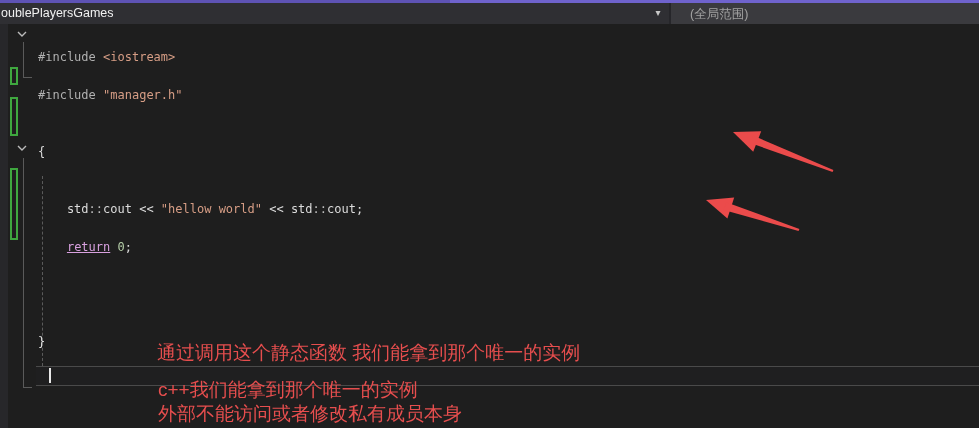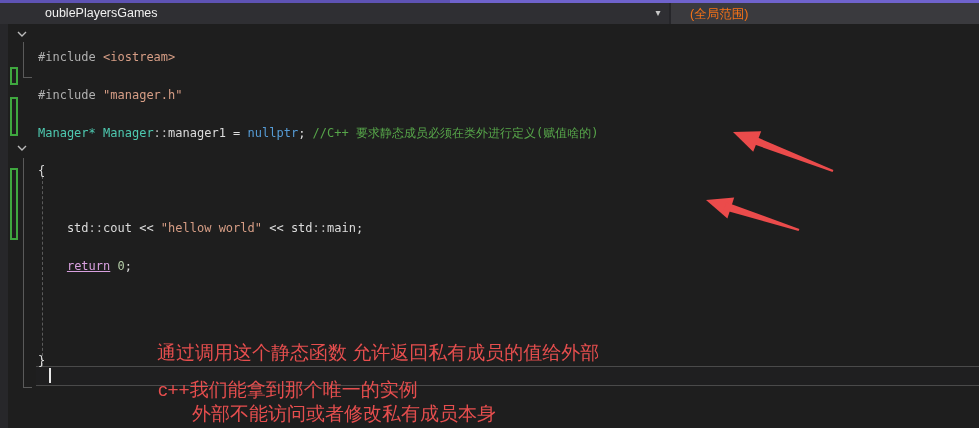--- a/index.html
+++ b/index.html
@@ -4,26 +4,26 @@
 <style>
   html,body{margin:0;padding:0;background:#111;}
   .screen{position:relative;width:979px;height:428px;background:#1e1e1e;overflow:hidden;
           font-family:"Liberation Sans",sans-serif;}
   
   .accent{position:absolute;left:0;top:0;width:100%;height:3px;
           background:linear-gradient(to right,#5e53b5 0 46%,#6f63cd 46% 100%);}
   
   .navbar{position:absolute;left:0;top:3px;width:100%;height:21px;background:#2f2f33;}
   .combo-left{position:absolute;left:0;top:0;width:669px;height:21px;background:#2f2f33;cursor:default;}
-  .combo-left .lbl{position:absolute;left:7px;top:3px;font-size:12.5px;color:#f1f1f1;white-space:nowrap;padding-left:38px;}
+  .combo-left .lbl{position:absolute;left:1px;top:3px;font-size:12.5px;color:#f1f1f1;white-space:nowrap;}
   .combo-caret{position:absolute;left:650px;top:2px;width:16px;height:16px;color:#c8c8c8;
                font-size:10px;line-height:16px;text-align:center;}
   .combo-divider{position:absolute;left:669px;top:0;width:2px;height:21px;background:#26262a;}
   .combo-right{position:absolute;left:671px;top:0;right:0;height:21px;background:#3a3a3e;cursor:default;}
-  .combo-right .lbl{position:absolute;left:19px;top:3px;font-size:12.5px;color:#f97316;white-space:nowrap;}
+  .combo-right .lbl{position:absolute;left:19px;top:3px;font-size:12.5px;color:#a3a3a3;white-space:nowrap;}
   
   .editor{position:absolute;left:0;top:24px;right:0;bottom:0;background:#1e1e1e;}
   .glyph-margin{position:absolute;left:0;top:24px;bottom:0;width:8px;background:#27272a;}
   .chg{position:absolute;width:4px;border:2px solid #3fa73f;background:transparent;}
   .chg.m1{left:10px;top:67px;height:14px;}
   .chg.m2{left:10px;top:97px;height:35px;}
   .chg.m3{left:10px;top:168px;height:68px;}
   .fold-chevron{position:absolute;width:12px;height:8px;cursor:pointer;}
   .fold-v{position:absolute;width:1px;background:#5a5a5a;}
   .fold-h{position:absolute;height:1px;background:#5a5a5a;}
@@ -45,21 +45,21 @@
   .tk-kw{color:#569cd6;}        
   .tk-fn{color:#dcdcaa;}        
   .tk-cm{color:#57a64a;}        
   .tk-ret{color:#d8a0df;text-decoration:underline;}       
   .tk-num{color:#b5cea8;}       
   
   .anno{position:absolute;color:#e64e4e;font-size:19px;white-space:nowrap;z-index:6;
         font-family:"Liberation Sans",sans-serif;}
   .anno.a1{left:157px;top:340px;}
   .anno.a2{left:158px;top:377px;}
-  .anno.a3{left:158px;top:401px;margin-left:34px;}
+  .anno.a3{left:158px;top:401px;}
   .arrows{position:absolute;left:0;top:0;width:979px;height:428px;pointer-events:none;z-index:5;}
 </style>
 </head>
 <body>
 
 <div class="screen">
 
   <div class="accent"></div>
 
   <div class="navbar">
@@ -93,38 +93,37 @@
   <div class="fold-h" style="left:23px;top:387px;width:9px;"></div>
 
   <div class="cur-line"></div>
   <div class="indent-guide"></div>
 
   <div class="code" id="code-area">
       <div class="code-line"><span class="tk-pp">#include </span><span class="tk-str">&lt;iostream&gt;</span></div>
       <div class="code-line"></div>
       <div class="code-line"><span class="tk-pp">#include </span><span class="tk-str">"manager.h"</span></div>
       <div class="code-line"></div>
-      <div class="code-line"><span class="tk-type">Manager*</span><span class="tk-pl"> </span><span class="tk-type">Manager</span><span class="tk-op">::</span><span class="tk-pl">manager1 = </span><span class="tk-kw">nullptr</span><span class="tk-pl">; </span><span class="tk-cm">//C++ 要求静态成员必须在类外进行定义(赋值啥的)</span></div>
       <div class="code-line"></div>
       <div class="code-line"><span class="tk-pl">{</span></div>
       <div class="code-line"></div>
       <div class="code-line"></div>
-      <div class="code-line"><span class="tk-pl">    std</span><span class="tk-op">::</span><span class="tk-pl">cout &lt;&lt; </span><span class="tk-str">"hellow world"</span><span class="tk-pl"> &lt;&lt; std</span><span class="tk-op">::</span><span class="tk-pl">main;</span></div>
+      <div class="code-line"><span class="tk-pl">    std</span><span class="tk-op">::</span><span class="tk-pl">cout &lt;&lt; </span><span class="tk-str">"hellow world"</span><span class="tk-pl"> &lt;&lt; std</span><span class="tk-op">::</span><span class="tk-pl">cout;</span></div>
       <div class="code-line"></div>
       <div class="code-line"><span class="tk-pl">    </span><span class="tk-ret">return</span><span class="tk-num"> 0</span><span class="tk-pl">;</span></div>
       <div class="code-line"></div>
       <div class="code-line"></div>
       <div class="code-line"></div>
       <div class="code-line"></div>
       <div class="code-line"><span class="tk-pl">}</span></div>
     </div>
 
   <div class="caret-cursor"></div>
 
-  <div class="anno a1">通过调用这个静态函数 允许返回私有成员的值给外部</div>
+  <div class="anno a1">通过调用这个静态函数 我们能拿到那个唯一的实例</div>
   <div class="anno a2">c++我们能拿到那个唯一的实例</div>
   <div class="anno a3">外部不能访问或者修改私有成员本身</div>
 
   <svg class="arrows">
     <g fill="#eb4b4b">
       <polygon points="733,132 761.2,131.2 753.2,151.8"></polygon>
       <polygon points="753.1,135.6 833.4,169.9 832.6,172.1 750.2,143.0"></polygon>
     </g>
     <g fill="#eb4b4b">
       <polygon points="706,200 734.2,197.5 727.4,218.5"></polygon>

